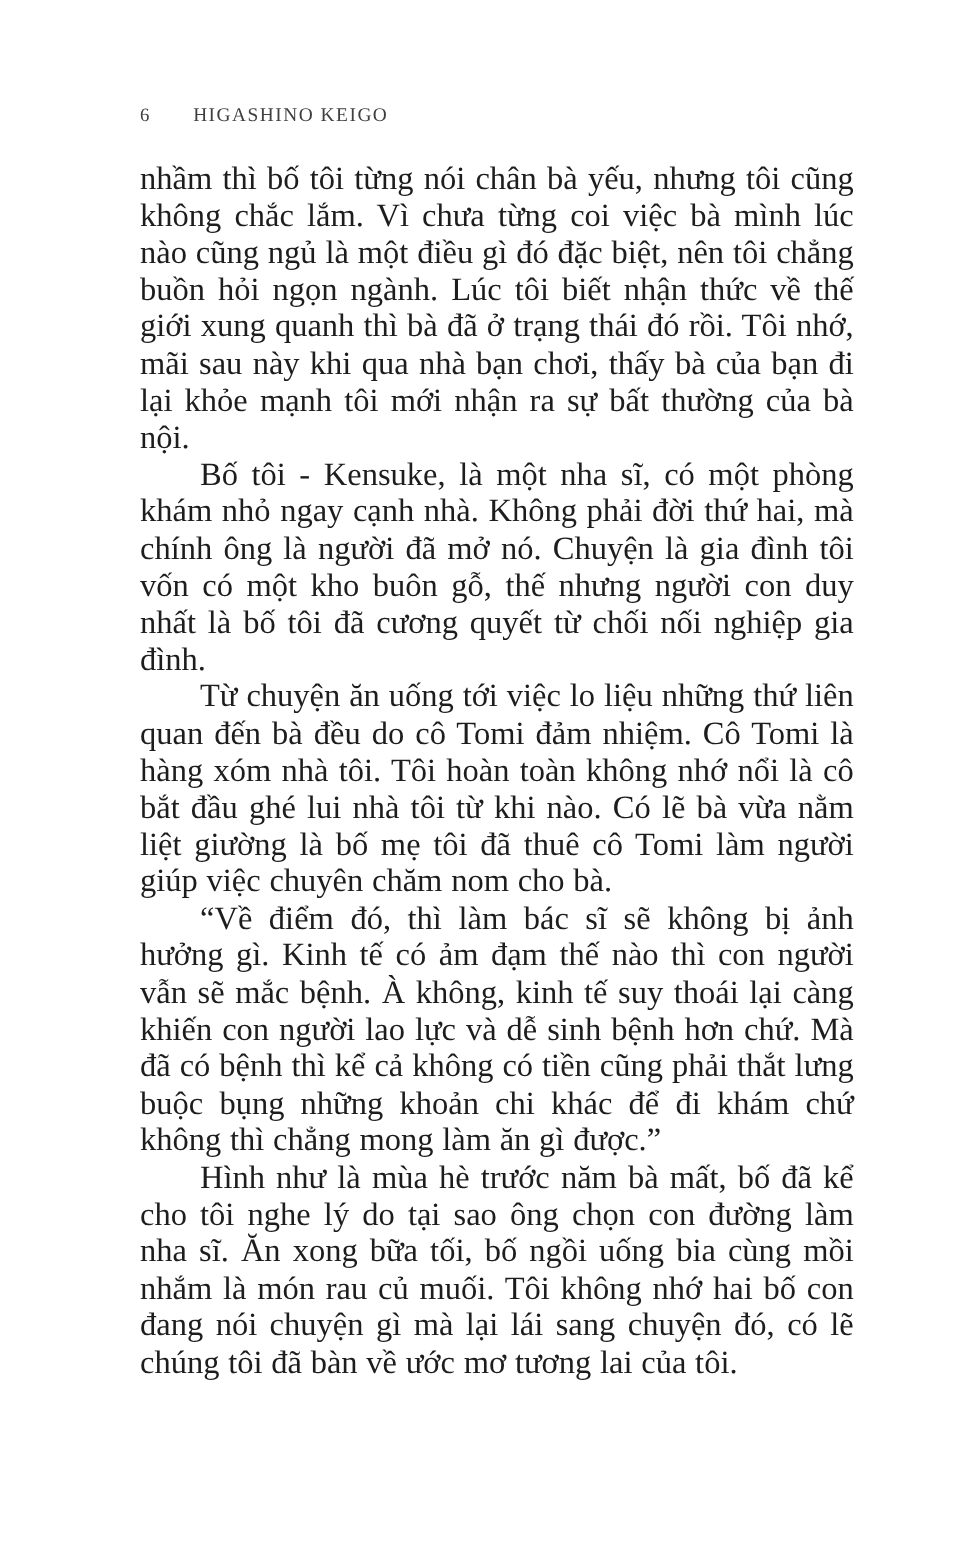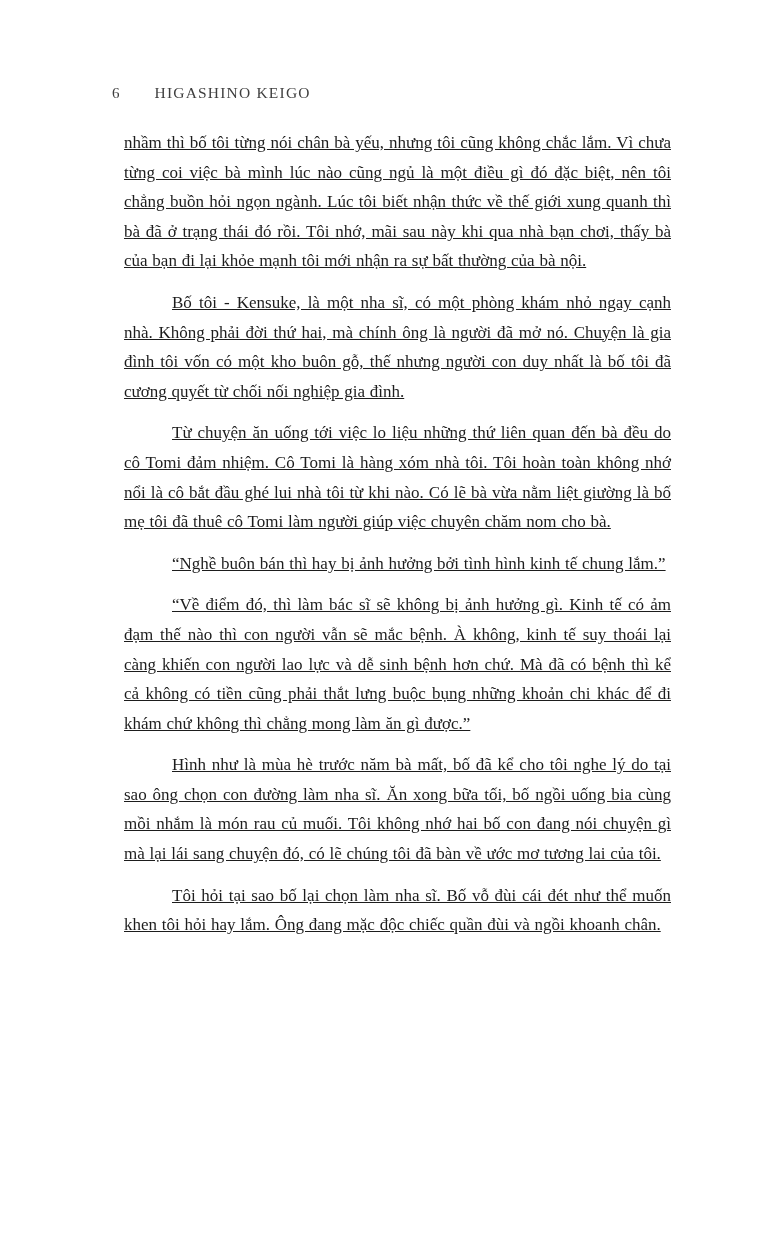--- a/index.html
+++ b/index.html
@@ -28,41 +28,38 @@
   .page-number {
     font-size: 15px;
     margin-right: 23px;
   }
   .running-head-title {
     font-size: 15.5px;
     letter-spacing: 1.2px;
     margin-left: 12px;
   }
   .body-text p {
-    margin: 12px;
-    font-size: 17px;
+    margin: 0;
+    font-size: 26px;
     line-height: 29.6px;
     text-align: justify;
     word-spacing: 0.5px;
-    text-decoration: underline;
   }
   .body-text p.indent {
     text-indent: 48px;
   }
 </style>
 </head>
 <body>
 
 <div class="page">
   <div class="running-header">
     <span class="page-number">6</span>
     <span class="running-head-title">HIGASHINO KEIGO</span>
   </div>
   <div class="body-text">
     <p>nhầm thì bố tôi từng nói chân bà yếu, nhưng tôi cũng không chắc lắm. Vì chưa từng coi việc bà mình lúc nào cũng ngủ là một điều gì đó đặc biệt, nên tôi chẳng buồn hỏi ngọn ngành. Lúc tôi biết nhận thức về thế giới xung quanh thì bà đã ở trạng thái đó rồi. Tôi nhớ, mãi sau này khi qua nhà bạn chơi, thấy bà của bạn đi lại khỏe mạnh tôi mới nhận ra sự bất thường của bà nội.</p>
     <p class="indent">Bố tôi - Kensuke, là một nha sĩ, có một phòng khám nhỏ ngay cạnh nhà. Không phải đời thứ hai, mà chính ông là người đã mở nó. Chuyện là gia đình tôi vốn có một kho buôn gỗ, thế nhưng người con duy nhất là bố tôi đã cương quyết từ chối nối nghiệp gia đình.</p>
     <p class="indent">Từ chuyện ăn uống tới việc lo liệu những thứ liên quan đến bà đều do cô Tomi đảm nhiệm. Cô Tomi là hàng xóm nhà tôi. Tôi hoàn toàn không nhớ nổi là cô bắt đầu ghé lui nhà tôi từ khi nào. Có lẽ bà vừa nằm liệt giường là bố mẹ tôi đã thuê cô Tomi làm người giúp việc chuyên chăm nom cho bà.</p>
-    <p class="indent">“Nghề buôn bán thì hay bị ảnh hưởng bởi tình hình kinh tế chung lắm.”</p>
     <p class="indent">“Về điểm đó, thì làm bác sĩ sẽ không bị ảnh hưởng gì. Kinh tế có ảm đạm thế nào thì con người vẫn sẽ mắc bệnh. À không, kinh tế suy thoái lại càng khiến con người lao lực và dễ sinh bệnh hơn chứ. Mà đã có bệnh thì kể cả không có tiền cũng phải thắt lưng buộc bụng những khoản chi khác để đi khám chứ không thì chẳng mong làm ăn gì được.”</p>
     <p class="indent">Hình như là mùa hè trước năm bà mất, bố đã kể cho tôi nghe lý do tại sao ông chọn con đường làm nha sĩ. Ăn xong bữa tối, bố ngồi uống bia cùng mồi nhắm là món rau củ muối. Tôi không nhớ hai bố con đang nói chuyện gì mà lại lái sang chuyện đó, có lẽ chúng tôi đã bàn về ước mơ tương lai của tôi.</p>
-    <p class="indent">Tôi hỏi tại sao bố lại chọn làm nha sĩ. Bố vỗ đùi cái đét như thể muốn khen tôi hỏi hay lắm. Ông đang mặc độc chiếc quần đùi và ngồi khoanh chân.</p>
   </div>
 </div>
 
 </body></html>

